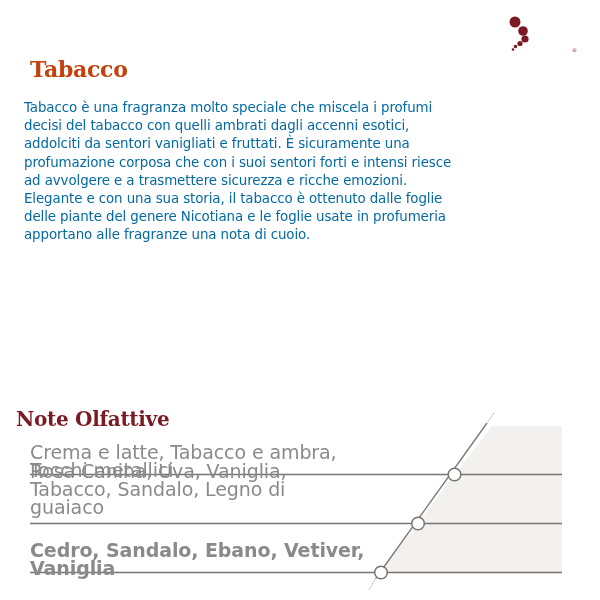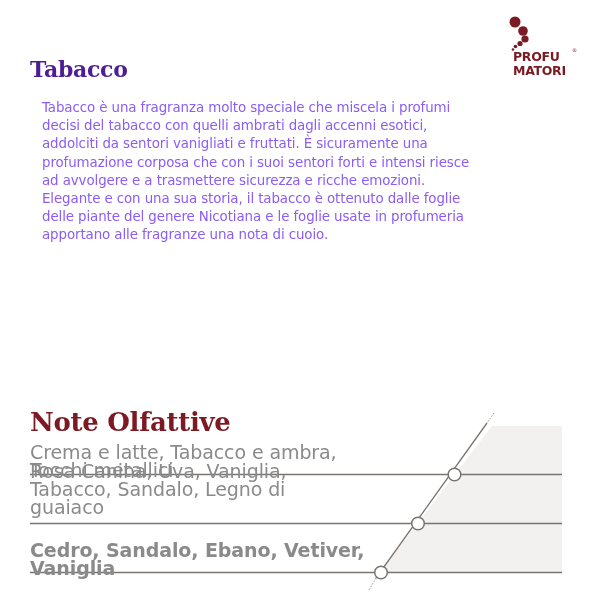--- a/index.html
+++ b/index.html
@@ -1,42 +1,38 @@
 <!DOCTYPE html>
 <html><head>
 <meta charset="utf-8">
 <style>
   html, body { margin:0; padding:0; }
   body { width:600px; height:600px; background:#ffffff; position:relative; overflow:hidden; font-family:"DejaVu Sans", sans-serif; }
-  .title { position:absolute; left:30px; top:56px; margin:0; font-family:"DejaVu Serif", serif; font-weight:bold; font-size:22px; color:#4c1d95; letter-spacing:-0.3px; }
-  .desc { position:absolute; left:42px; top:99px; width:430px; margin:0; font-family:"DejaVu Sans", sans-serif; font-size:13.4px; line-height:18.2px; color:#8b5cf6; letter-spacing:-0.1px; }
+  .title { position:absolute; left:30px; top:56px; margin:0; font-family:"DejaVu Serif", serif; font-weight:bold; font-size:22px; color:#c2410c; letter-spacing:-0.3px; }
+  .desc { position:absolute; left:24px; top:99px; width:430px; margin:0; font-family:"DejaVu Sans", sans-serif; font-size:13.4px; line-height:18.2px; color:#0369a1; letter-spacing:-0.1px; }
   .logo { position:absolute; left:500px; top:14px; width:90px; height:70px; }
   .logo-text { position:absolute; left:13px; top:36px; font-family:"DejaVu Sans", sans-serif; font-weight:bold; font-size:12.5px; line-height:14px; color:#7b1a22; letter-spacing:-0.3px; }
   .logo-text .l2 { display:block; }
   .reg { position:absolute; left:72px; top:33px; font-size:5px; color:#7b1a22; }
-  .notes-title { position:absolute; left:30px; top:407px; margin:0; font-family:"DejaVu Serif", serif; font-weight:bold; font-size:26px; color:#7b1a22; letter-spacing:-0.3px; }
+  .notes-title { position:absolute; left:16px; top:407px; margin:0; font-family:"DejaVu Serif", serif; font-weight:bold; font-size:20px; color:#7b1a22; letter-spacing:-0.3px; }
   .note { position:absolute; left:30px; font-size:19px; line-height:18px; color:#8a8a8a; letter-spacing:-0.1px; width:340px; }
   svg.diagram { position:absolute; left:0; top:0; }
 </style>
 </head>
 <body>
 
 <div class="logo">
   <svg width="90" height="40" style="position:absolute;left:0;top:0">
     <circle cx="15" cy="8" r="5.5" fill="#7b1a22"></circle>
     <circle cx="23" cy="17" r="4.8" fill="#7b1a22"></circle>
     <circle cx="25" cy="25" r="3.6" fill="#7b1a22"></circle>
     <circle cx="20" cy="29.5" r="2.6" fill="#7b1a22"></circle>
     <circle cx="15.5" cy="32.5" r="1.8" fill="#7b1a22"></circle>
     <circle cx="13" cy="35.5" r="1.3" fill="#7b1a22"></circle>
   </svg>
-  <div class="logo-text">
-    <span>PROFU</span>
-    <span class="l2">MATORI</span>
-  </div>
   <span class="reg">®</span>
 </div>
 
 <h1 class="title">Tabacco</h1>
 <p class="desc">Tabacco è una fragranza molto speciale che miscela i profumi decisi del tabacco con quelli ambrati dagli accenni esotici, addolciti da sentori vanigliati e fruttati. È sicuramente una profumazione corposa che con i suoi sentori forti e intensi riesce ad avvolgere e a trasmettere sicurezza e ricche emozioni. Elegante e con una sua storia, il tabacco è ottenuto dalle foglie delle piante del genere Nicotiana e le foglie usate in profumeria apportano alle fragranze una nota di cuoio.</p>
 
 <svg class="diagram" width="600" height="600">
   <polygon points="492,426 562,426 562,572 380,572" fill="#f2f1ef"></polygon>
   <line x1="30" y1="474.5" x2="562" y2="474.5" stroke="#7a7470" stroke-width="1.5"></line>
   <line x1="30" y1="523.5" x2="562" y2="523.5" stroke="#7a7470" stroke-width="1.5"></line>

